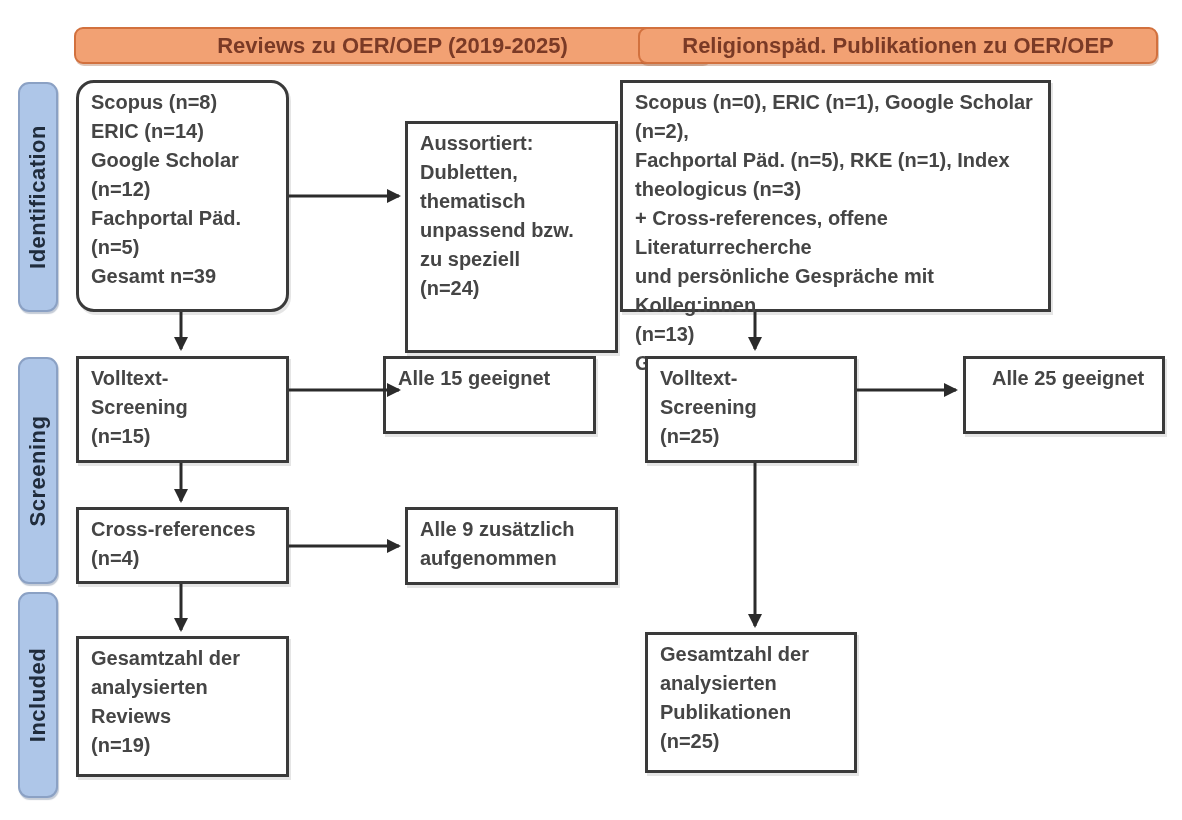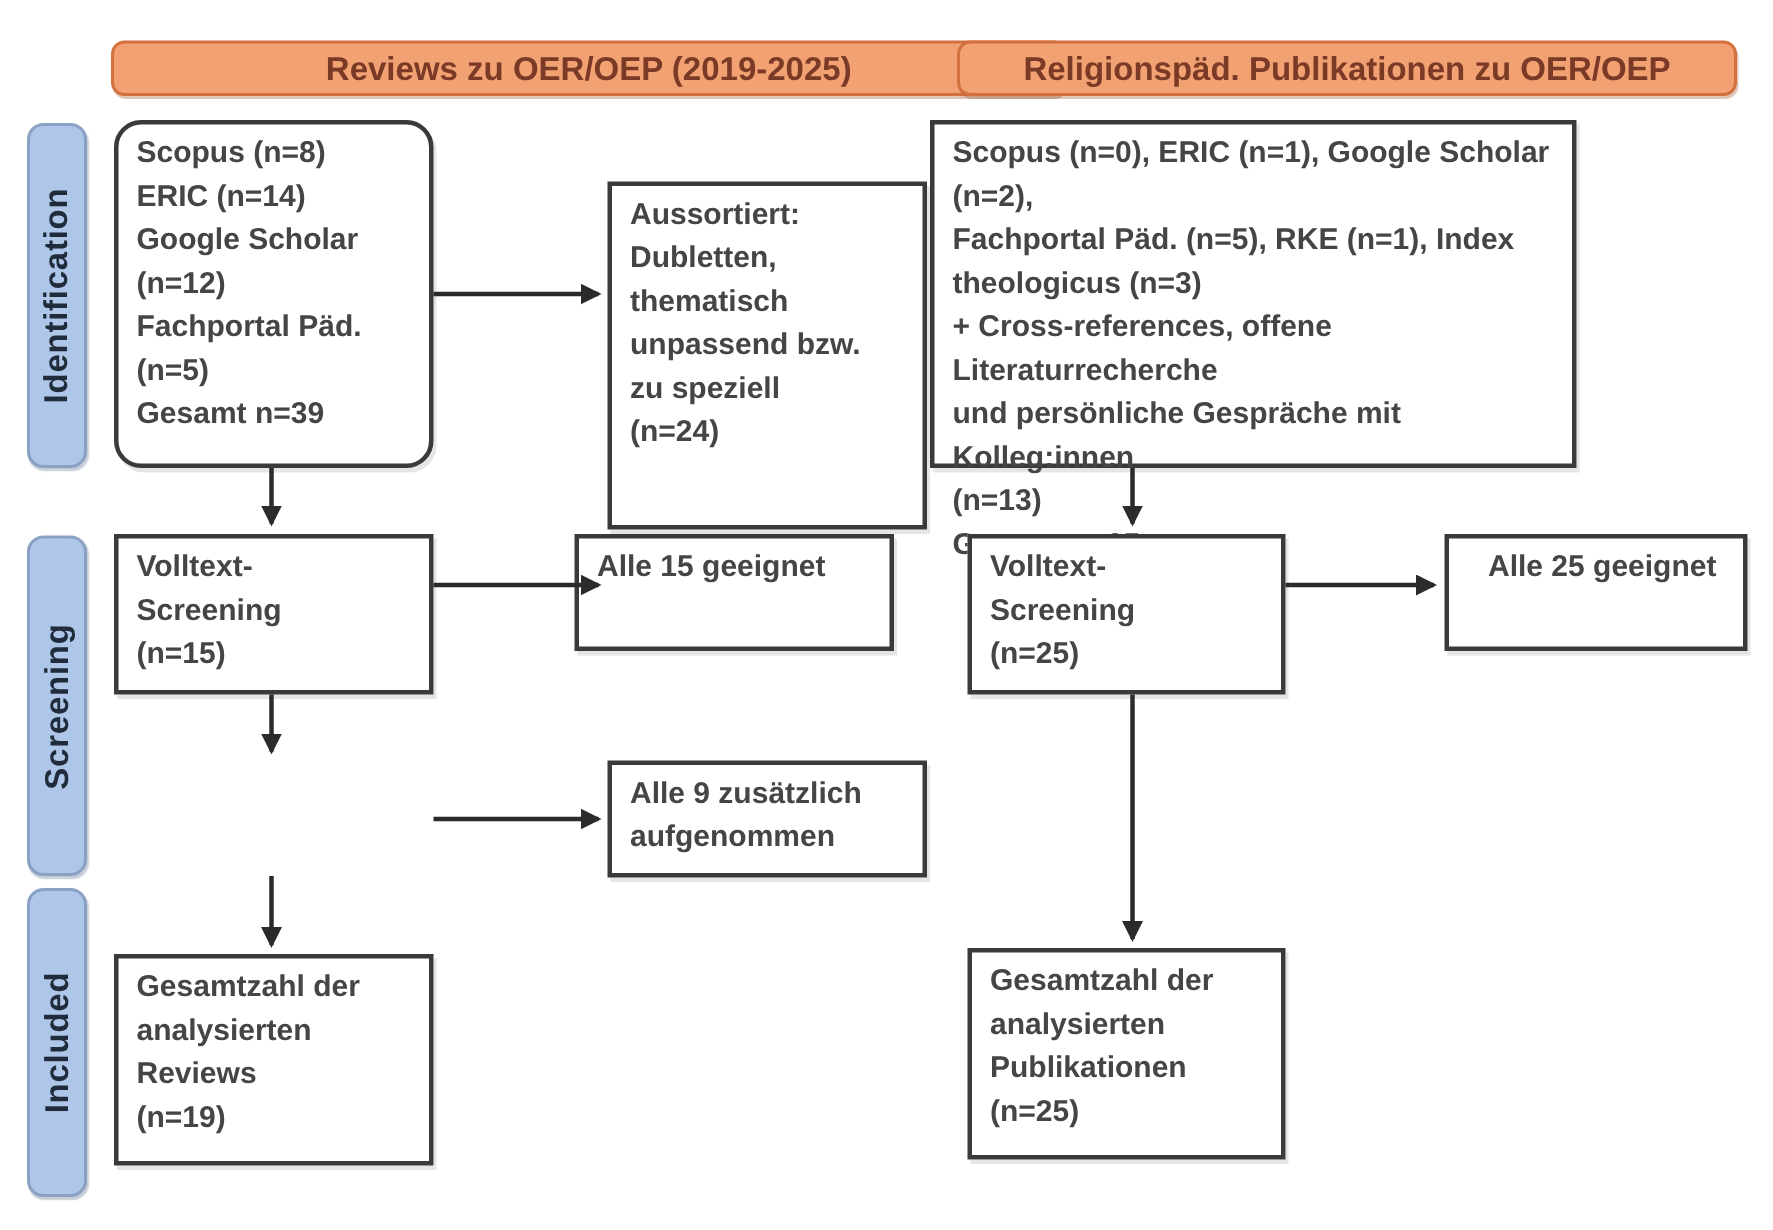--- a/index.html
+++ b/index.html
@@ -98,20 +98,22 @@
 (n=13)
 Gesamt n=25</div>
   <div class="box" id="b4">Volltext-
 Screening
 (n=15)</div>
   <div class="box" id="b5">Alle 15 geeignet</div>
   <div class="box" id="b6">Volltext-
 Screening
 (n=25)</div>
   <div class="box" id="b7">Alle 25 geeignet</div>
+  <div class="box" id="b8">Cross-references
+(n=4)</div>
   <div class="box" id="b9">Alle 9 zusätzlich
 aufgenommen</div>
   <div class="box" id="b10">Gesamtzahl der
 analysierten
 Reviews
 (n=19)</div>
   <div class="box" id="b11">Gesamtzahl der
 analysierten
 Publikationen
 (n=25)</div>

